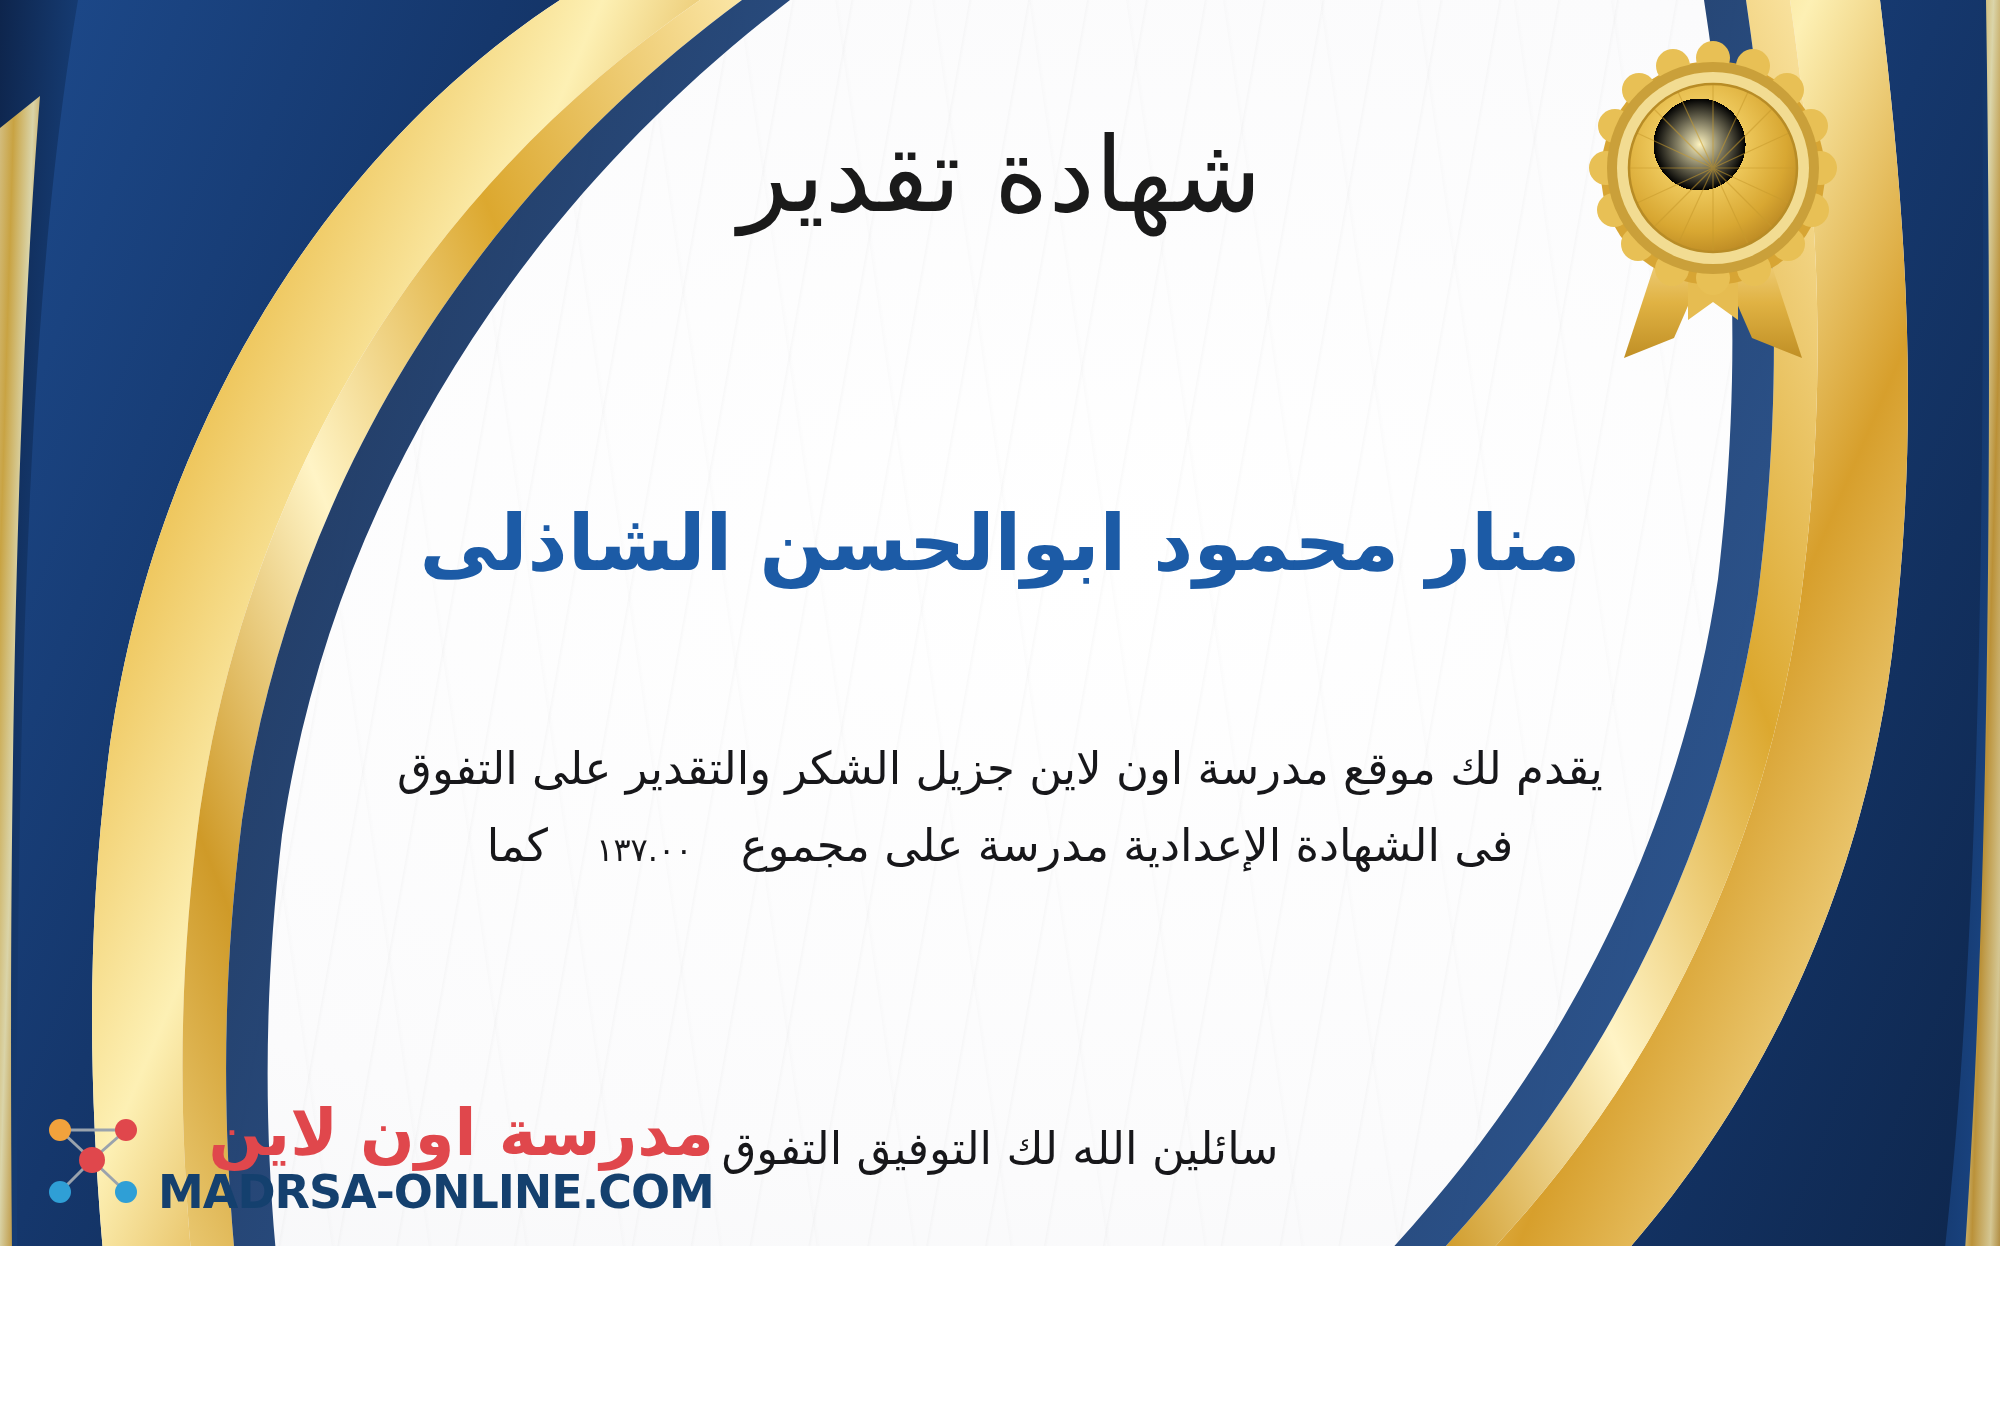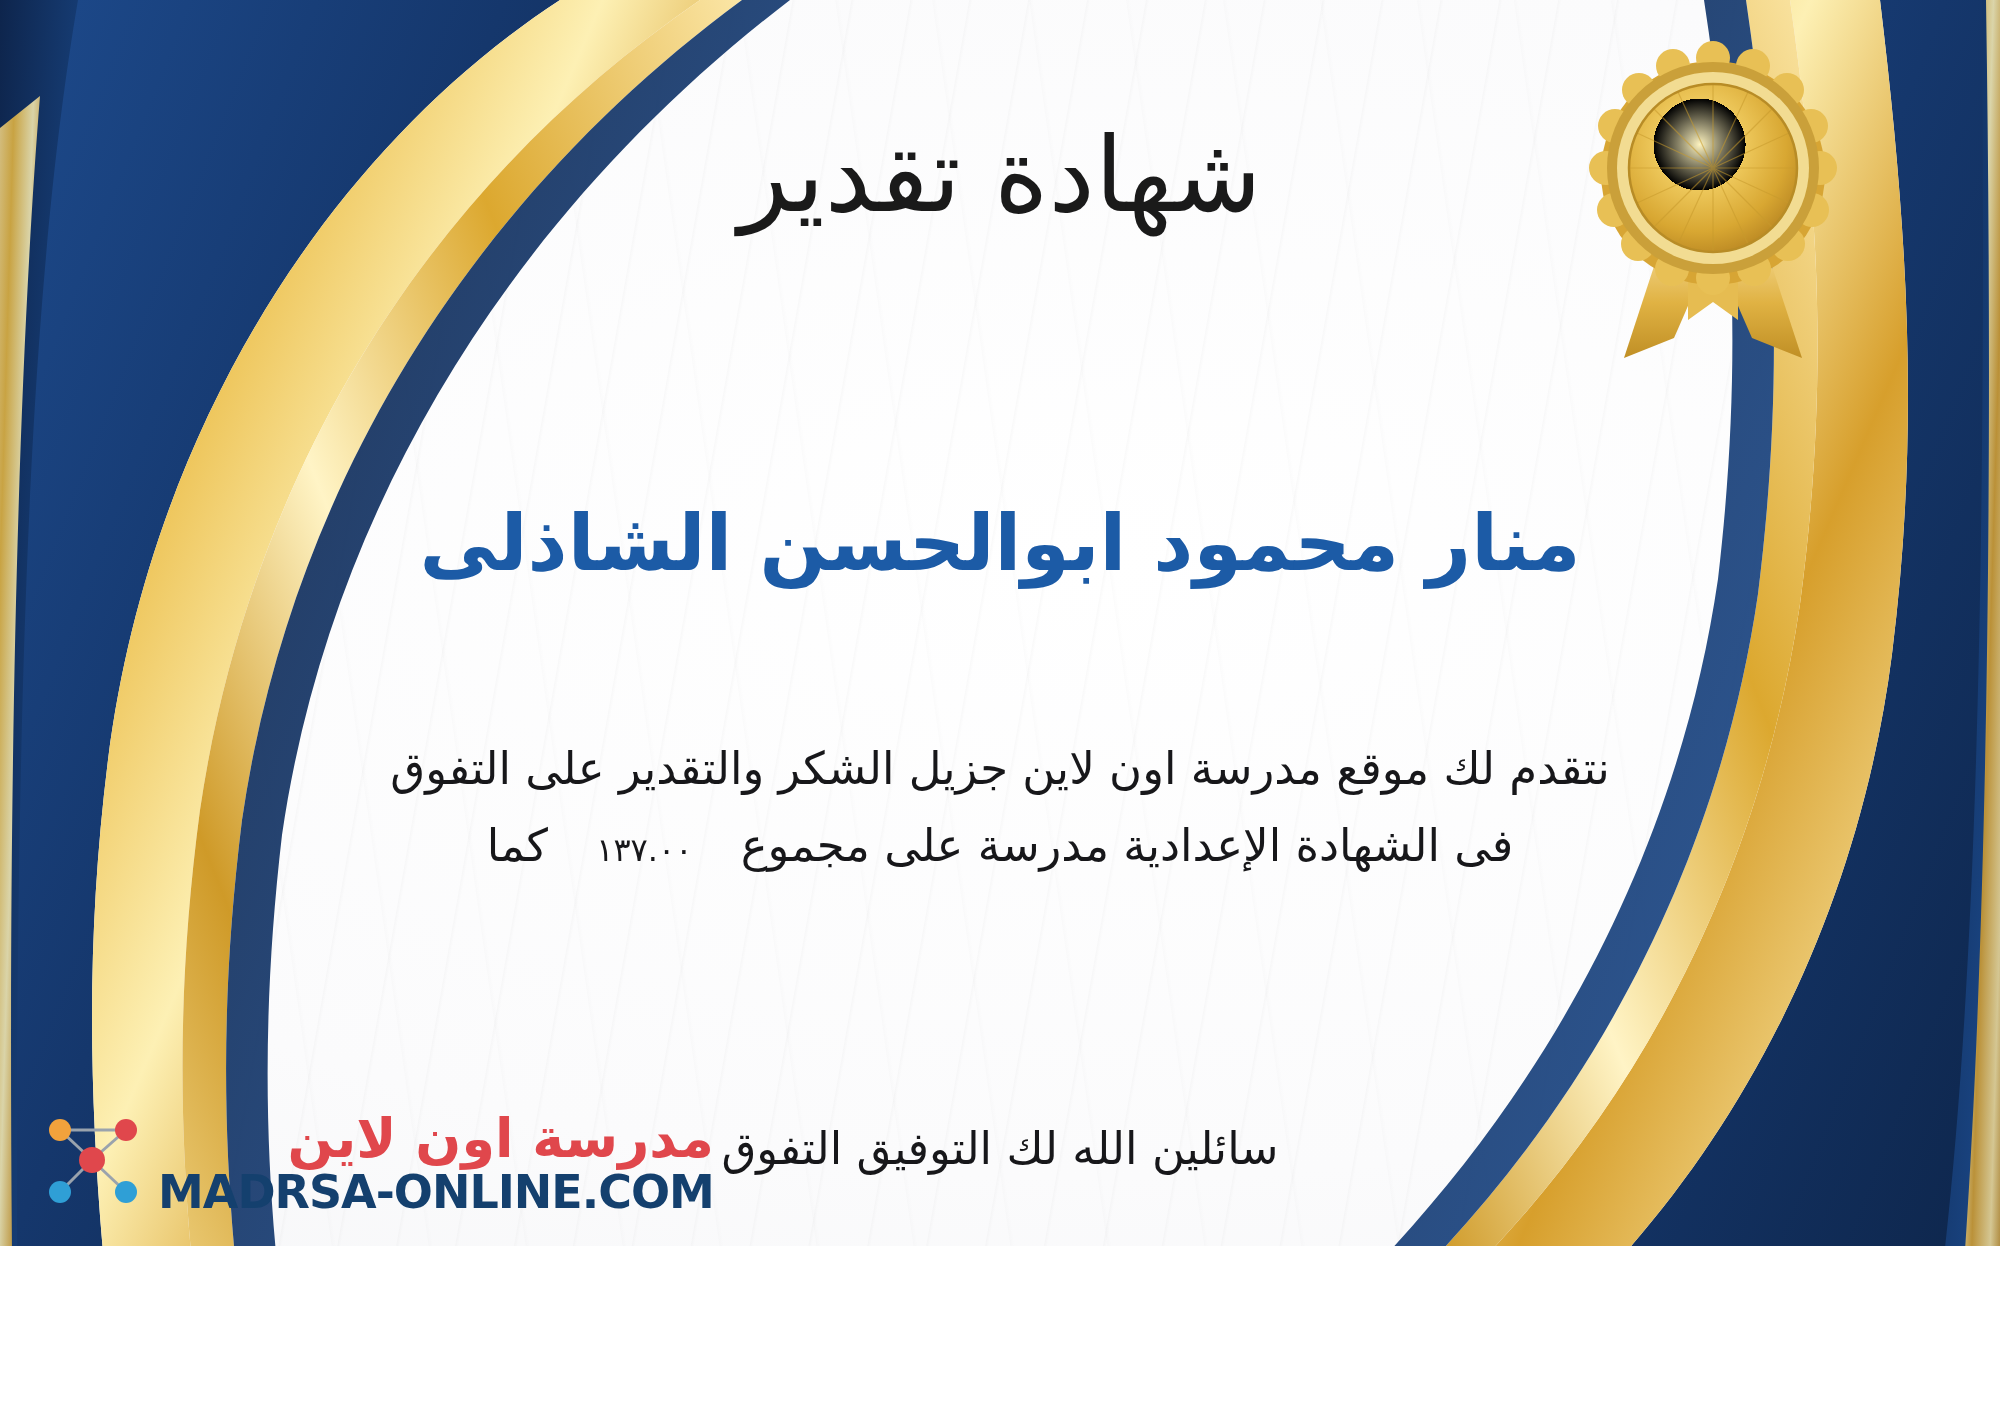--- a/index.html
+++ b/index.html
@@ -141,21 +141,21 @@
     align-items: flex-end;
     gap: 14px;
     direction: rtl;
   }
   .brand-text {
     display: flex;
     flex-direction: column;
     align-items: flex-start;
   }
   .brand-ar {
-    font-size: 54px;
+    font-size: 64px;
     font-weight: bold;
     color: #e0474c;
     line-height: 1.05;
     direction: rtl;
     margin-top: 48px;
   }
   .brand-url {
     font-size: 46px;
     font-weight: bold;
     color: #14406e;
@@ -304,21 +304,21 @@
     </g>
   </svg>
 
   <div class="content">
 
     <div class="cert-title">شهادة تقدير</div>
 
     <div class="recipient-name">منار محمود ابوالحسن الشاذلى</div>
 
     <div class="body-block">
-      <span class="body-line l1">نتقدم لك موقع مدرسة اون لاين جزيل الشكر  والتقدير على التفوق</span>
+      <span class="body-line l1">يقدم لك موقع مدرسة اون لاين جزيل الشكر  والتقدير على التفوق</span>
       <span class="body-line l2">
         <span>فى الشهادة الإعدادية مدرسة على مجموع</span>
         <span class="total-score">١٣٧.٠٠</span>
         <span>كما</span>
       </span>
     </div>
 
     <div class="closing-line">سائلين الله لك التوفيق  التفوق</div>
   </div>
 

